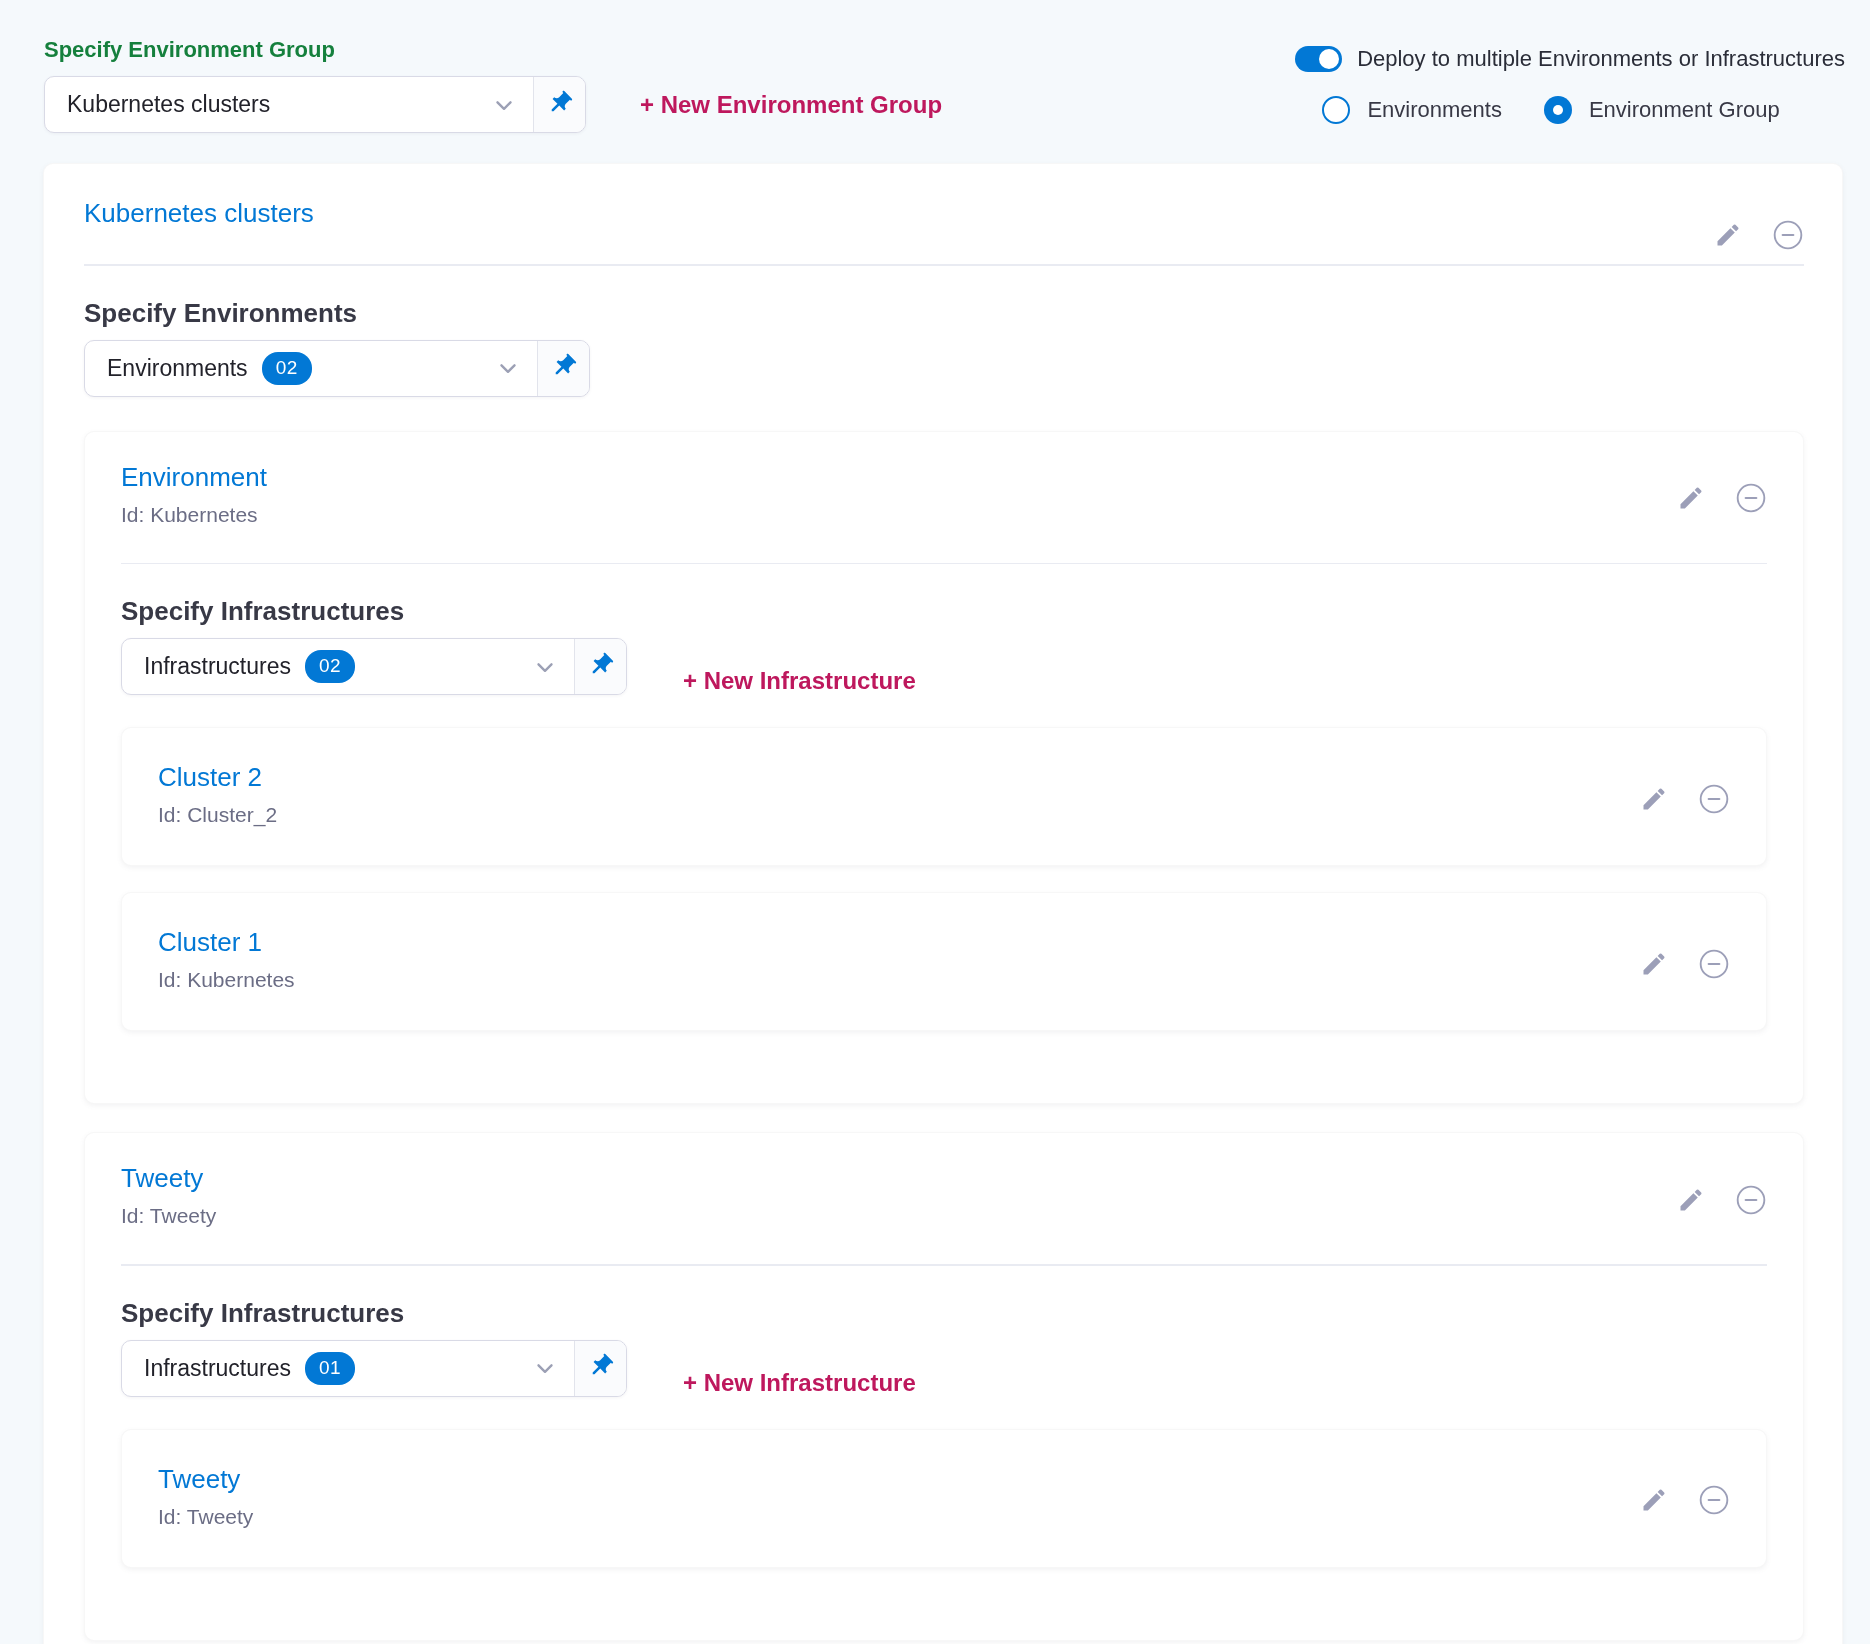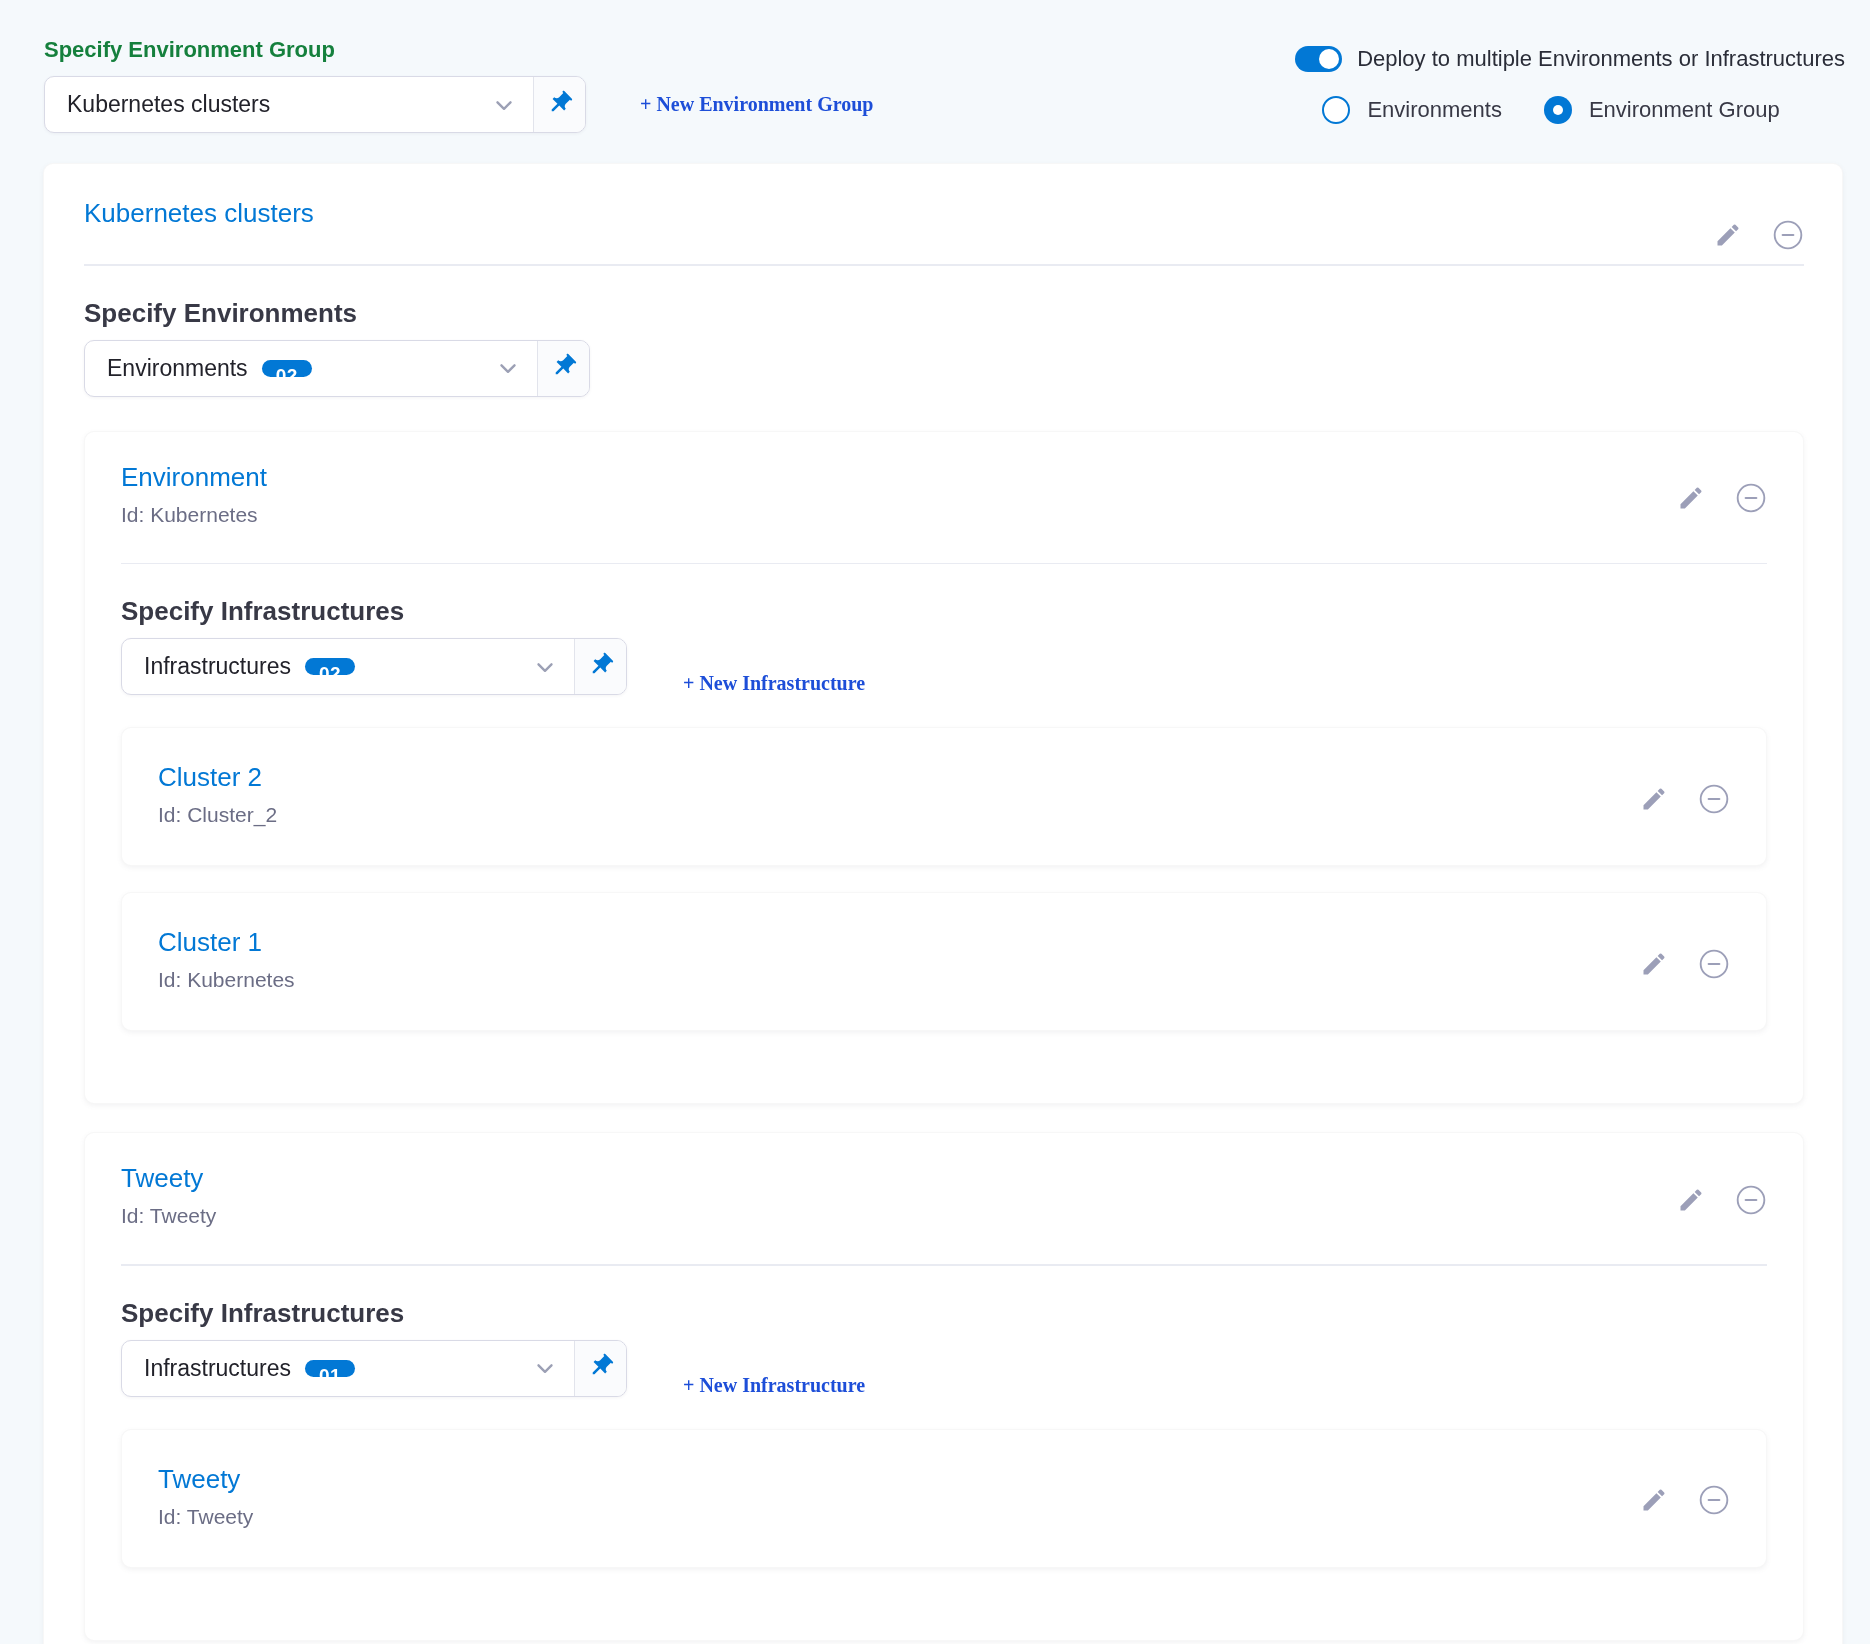--- a/index.html
+++ b/index.html
@@ -20,32 +20,32 @@
     display: inline-flex; align-items: stretch; height: 57px;
     background: #fff; border: 1.5px solid #D9DAE6; border-radius: 10px;
     box-shadow: 0 1px 3px rgba(96,97,112,0.07);
     overflow: hidden; cursor: pointer;
   }
   .select.w-top { width: 542px; }
   .select.w-nested { width: 506px; }
   .select-main { flex: 1; display: flex; align-items: center; padding: 0 16px 0 22px; gap: 14px; min-width: 0; }
   .select-value { font-size: 23px; color: #22222A; white-space: nowrap; }
   .count-badge {
-    background: #0278D5; color: #fff; font-size: 19px; font-weight: 700;
-    line-height: 31px; height: 17px; padding: 0 14px; border-radius: 16px; letter-spacing: 0.5px;
+    background: #0278D5; color: #fff; font-size: 19px; font-weight: 400;
+    line-height: 31px; height: 33px; padding: 0 14px; border-radius: 16px; letter-spacing: 0.5px;
   }
   .chevron { margin-left: auto; display: flex; align-items: center; }
   .select-pin {
     width: 52px; flex: 0 0 52px; border-left: 1.5px solid #E2E4EC; background: #FAFBFD;
     display: flex; align-items: center; justify-content: center; cursor: pointer;
   }
 
   .link-button {
-    color: #1d4ed8; font-size: 20px; font-weight: 600; cursor: pointer;
-    white-space: nowrap; background: none; border: none; font-family: Liberation Serif, serif;
+    color: #be185d; font-size: 24px; font-weight: 600; cursor: pointer;
+    white-space: nowrap; background: none; border: none; font-family: Liberation Sans, sans-serif;
   }
   .top-link { margin-left: 54px; align-self: center; }
 
   .top-right { margin-left: auto; display: flex; flex-direction: column; align-items: center; padding-top: 8px; }
   .toggle-row { display: flex; align-items: center; gap: 15px; cursor: pointer; }
   .toggle { width: 47px; height: 26px; border-radius: 13px; background: #0278D5; position: relative; flex: 0 0 47px; }
   .toggle-knob { position: absolute; top: 3px; right: 3px; width: 20px; height: 20px; border-radius: 50%; background: #fff; }
   .toggle-label { font-size: 22px; color: #2A2D38; }
   .radio-row { display: flex; align-items: center; margin-top: 24px; margin-right: 38px; }
   .radio-opt { display: flex; align-items: center; gap: 17px; cursor: pointer; }

